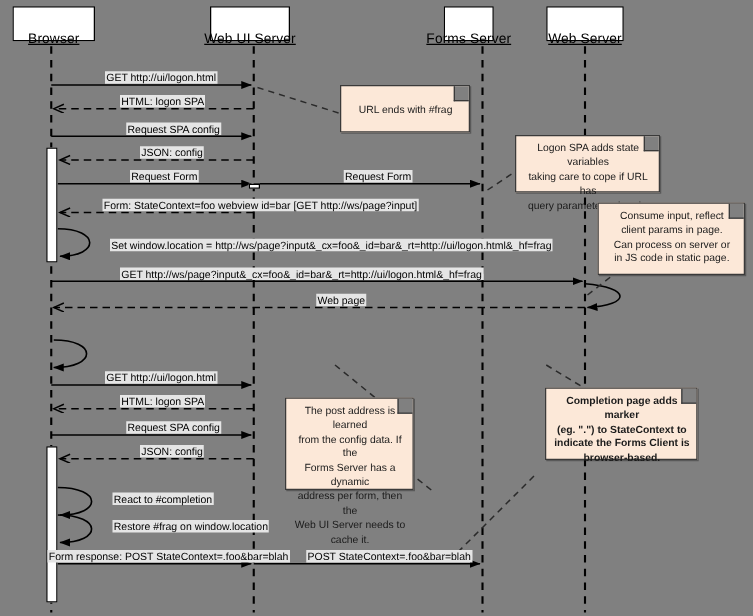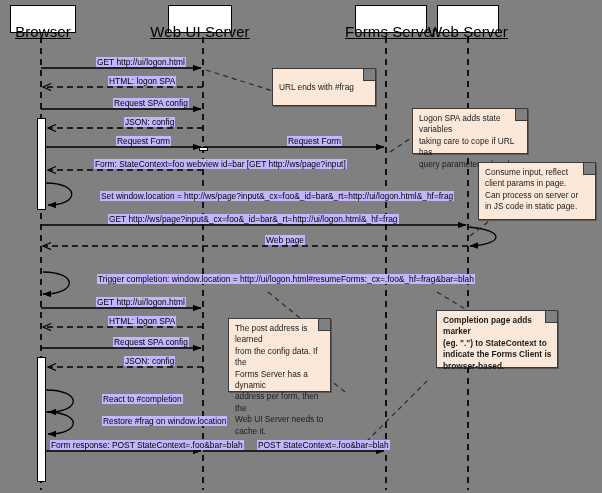--- a/index.html
+++ b/index.html
@@ -16,60 +16,60 @@
   
   .actor-box{
     position:absolute;
     background:#ffffff;
     border:1.6px solid #000;
     box-sizing:border-box;
     display:flex;align-items:center;justify-content:center;
     height:28px;
   }
   .actor-label{
-    font-size:15px;color:#000;
+    font-size:11px;color:#000;
     text-decoration:underline;
     white-space:nowrap;
     letter-spacing:.1px;
     margin-top:24px;
   }
 
   
   .activation{
     position:absolute;
     background:#ffffff;
     border:1.5px solid #000;
     box-sizing:border-box;
     width:9px;
   }
 
   
   .msg-label{
     position:absolute;
-    background:#c4b5fd;
+    background:#e5e5e5;
     color:#000;
     font-size:8.4px;
     line-height:10px;
     padding:0 1px;
     white-space:nowrap;
     border:0;
-    margin-left:12px;
   }
 
   
   .note{
     position:absolute;
     background:#fce8d8;
     border:1.2px solid #3a3a3a;
     box-sizing:border-box;
     font-size:8.3px;
     line-height:11.4px;
     color:#1a1a1a;
     padding:4px 5px 3px 6px;
     box-shadow:1px 1px 0 rgba(0,0,0,.30);
+    text-align:center;
   }
   .note .fold{
     position:absolute;top:0;right:0;
     width:11px;height:11px;
     background:#808080;
     border-left:1.2px solid #3a3a3a;
     border-bottom:1.2px solid #3a3a3a;
   }
   .note-text{display:block;white-space:pre-line;}
 </style>
@@ -152,38 +152,37 @@
   <div class="activation" style="left:36.5px;top:118px;height:92px;"></div>
   <div class="activation" style="left:36.5px;top:357px;height:125px;"></div>
   <div class="activation" style="left:198.5px;top:147px;height:4px;"></div>
 
   <div class="actor-box" style="left:10px;top:5px;width:66px;">
     <span class="actor-label">Browser</span>
   </div>
   <div class="actor-box" style="left:168px;top:5px;width:64px;">
     <span class="actor-label">Web UI Server</span>
   </div>
-  <div class="actor-box" style="left:355px;top:5px;width:72px;">
+  <div class="actor-box" style="left:355px;top:5px;width:40px;">
     <span class="actor-label">Forms Server</span>
   </div>
   <div class="actor-box" style="left:437px;top:5px;width:62px;">
     <span class="actor-label">Web Server</span>
   </div>
 
   <div class="msg-label" style="left:84px;top:57px;">GET http://ui/logon.html</div>
   <div class="msg-label" style="left:96px;top:76px;">HTML: logon SPA</div>
   <div class="msg-label" style="left:101px;top:98px;">Request SPA config</div>
   <div class="msg-label" style="left:112px;top:117px;">JSON: config</div>
   <div class="msg-label" style="left:104px;top:136px;">Request Form</div>
   <div class="msg-label" style="left:275px;top:136px;">Request Form</div>
   <div class="msg-label" style="left:82px;top:159px;">Form: StateContext=foo webview id=bar [GET http://ws/page?input]</div>
   <div class="msg-label" style="left:88px;top:191px;">Set window.location = http://ws/page?input&amp;_cx=foo&amp;_id=bar&amp;_rt=http://ui/logon.html&amp;_hf=frag</div>
   <div class="msg-label" style="left:96px;top:214px;">GET http://ws/page?input&amp;_cx=foo&amp;_id=bar&amp;_rt=http://ui/logon.html&amp;_hf=frag</div>
   <div class="msg-label" style="left:253px;top:235px;">Web page</div>
-  <div class="msg-label" style="left:85px;top:274px;">Trigger completion: window.location = http://ui/logon.html#resumeForms:_cx=.foo&amp;_hf=frag&amp;bar=blah</div>
   <div class="msg-label" style="left:84px;top:297px;">GET http://ui/logon.html</div>
   <div class="msg-label" style="left:96px;top:316px;">HTML: logon SPA</div>
   <div class="msg-label" style="left:101px;top:337px;">Request SPA config</div>
   <div class="msg-label" style="left:112px;top:356px;">JSON: config</div>
   <div class="msg-label" style="left:90px;top:394px;">React to #completion</div>
   <div class="msg-label" style="left:90px;top:416px;">Restore #frag on window.location</div>
   <div class="msg-label" style="left:38px;top:440px;">Form response: POST StateContext=.foo&amp;bar=blah</div>
   <div class="msg-label" style="left:245px;top:440px;">POST StateContext=.foo&amp;bar=blah</div>
 
   <div class="note" style="left:272px;top:68px;width:104px;height:38px;">

